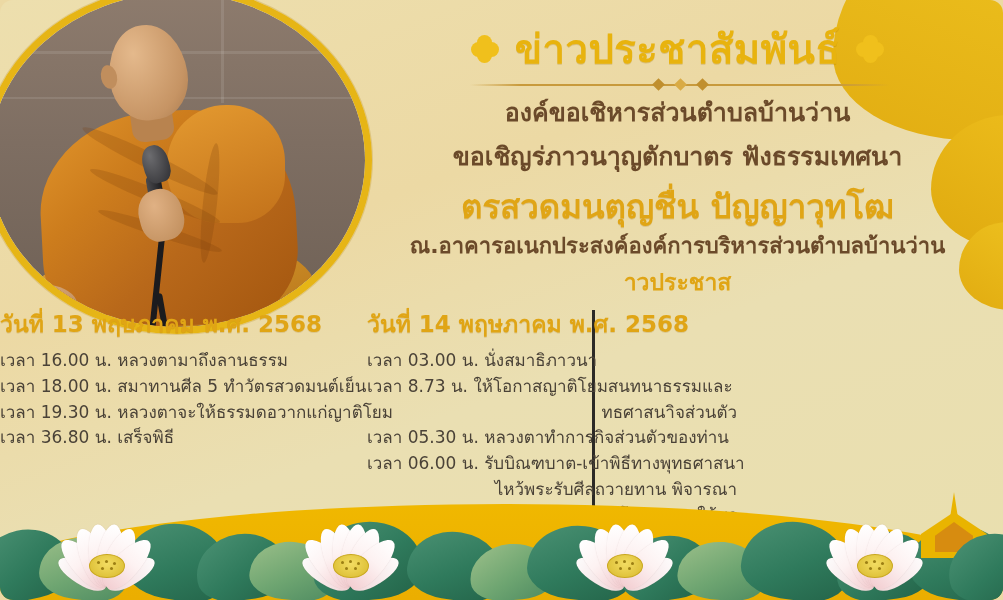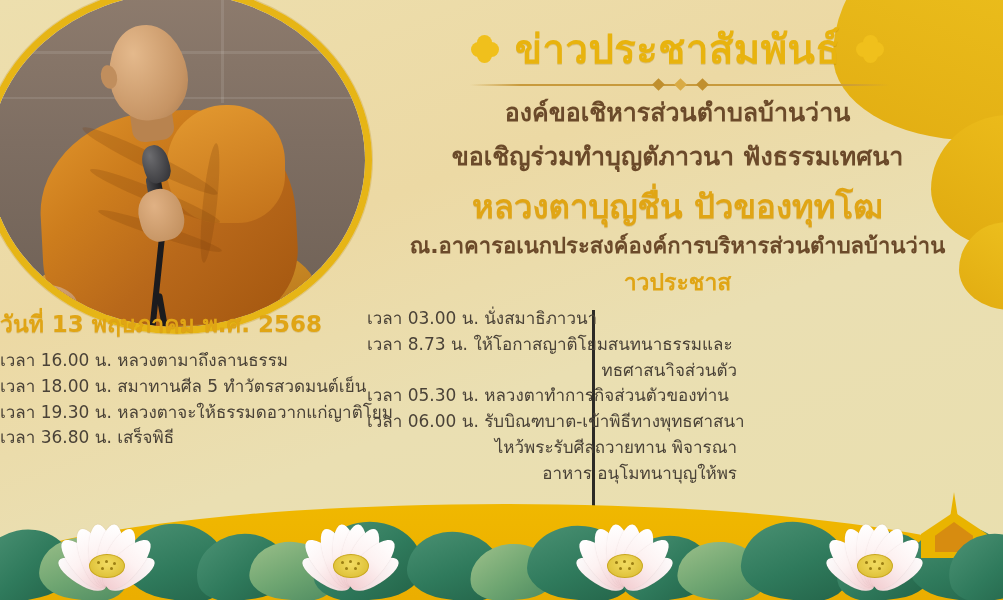--- a/index.html
+++ b/index.html
@@ -4,20 +4,21 @@
 <style>
   html,body{margin:0;padding:0;}
   body{
     width:1003px;height:600px;overflow:hidden;
     font-family:"DejaVu Sans","Liberation Sans",sans-serif;
     background:#ecd9a4;
   }
   #poster{
     position:relative;width:1003px;height:600px;overflow:hidden;
     background:linear-gradient(160deg,#eddfae 0%,#ecd9a4 35%,#eadfb2 60%,#e9dfae 100%);
+    border-radius:13px;
   }
 
   
   .blob{position:absolute;background:#e8b81c;pointer-events:none;}
   .blob-tr{
     top:-70px;right:-60px;width:230px;height:210px;
     border-radius:55% 45% 40% 60% / 60% 50% 50% 40%;
     background:linear-gradient(200deg,#edc21f,#e2ad12);
   }
   .blob-r1{
@@ -304,38 +305,39 @@
     </div>
 
     <div id="title-divider">
       <div class="bar"></div>
       <div class="dia d1"></div>
         <div class="dia d2"></div>
         <div class="dia d3"></div>
     </div>
 
     <div class="sub-brown" id="org-line">องค์ขอเชิหารส่วนตำบลบ้านว่าน</div>
-    <div class="sub-brown" id="invite-line">ขอเชิญร่วมทำบุญตัภาวนา ฟังธรรมเทศนา</div>
-    <div id="monk-name">หลวงตาบุญชื่น ปัวของทุทโฒ</div>
+    <div class="sub-brown" id="invite-line">ขอเชิญร่ภาวนาุญตักบาตร ฟังธรรมเทศนา</div>
+    <div id="monk-name">ตรสวดมนตุญชื่น ปัญญาวุทโฒ</div>
     <div class="sub-brown" id="venue-line">ณ.อาคารอเนกประสงค์องค์การบริหารส่วนตำบลบ้านว่าน</div>
     <div id="schedule-word">าวประชาส</div>
   </div>
 
   <div id="schedule">
     <div class="col" id="col-left">
       <div class="col-head">วันที่ 13 พฤษภาคม พ.ศ. 2568</div>
       <ul class="col-items">
         <li>เวลา 16.00 น. หลวงตามาถึงลานธรรม</li>
         <li>เวลา 18.00 น. สมาทานศีล 5 ทำวัตรสวดมนต์เย็น</li>
         <li>เวลา 19.30 น. หลวงตาจะให้ธรรมดอวากแก่ญาติโยม</li>
         <li>เวลา 36.80 น. เสร็จพิธี</li>
       </ul>
     </div>
     <div id="divider-v"></div>
     <div class="col" id="col-right">
+      <div class="col-head">วันที่ 14 พฤษภาคม พ.ศ. 2568</div>
       <ul class="col-items">
         <li>เวลา 03.00 น. นั่งสมาธิภาวนา</li>
         <li>เวลา 8.73 น. ให้โอกาสญาติโยมสนทนาธรรมและ</li>
         <li class="cont">ทธศาสนาิจส่วนตัว</li>
         <li>เวลา 05.30 น. หลวงตาทำการกิจส่วนตัวของท่าน</li>
         <li>เวลา 06.00 น. รับบิณฑบาต-เข้าพิธีทางพุทธศาสนา</li>
         <li class="cont">ไหว้พระรับศีลถวายทาน พิจารณา</li>
         <li class="cont">อาหาร อนุโมทนาบุญให้พร</li>
       </ul>
     </div>

